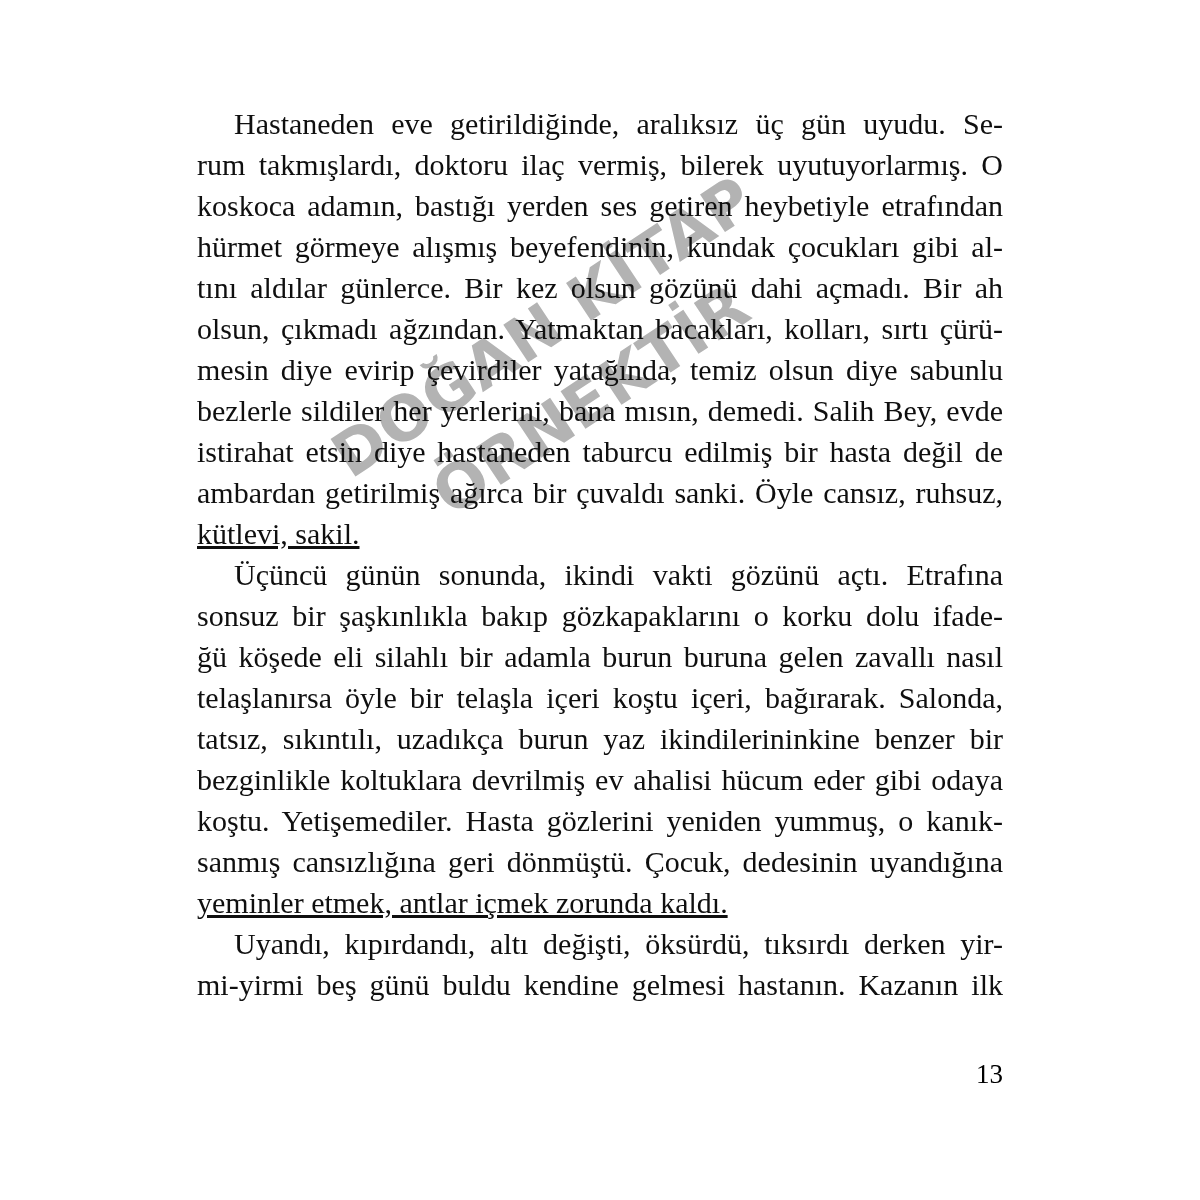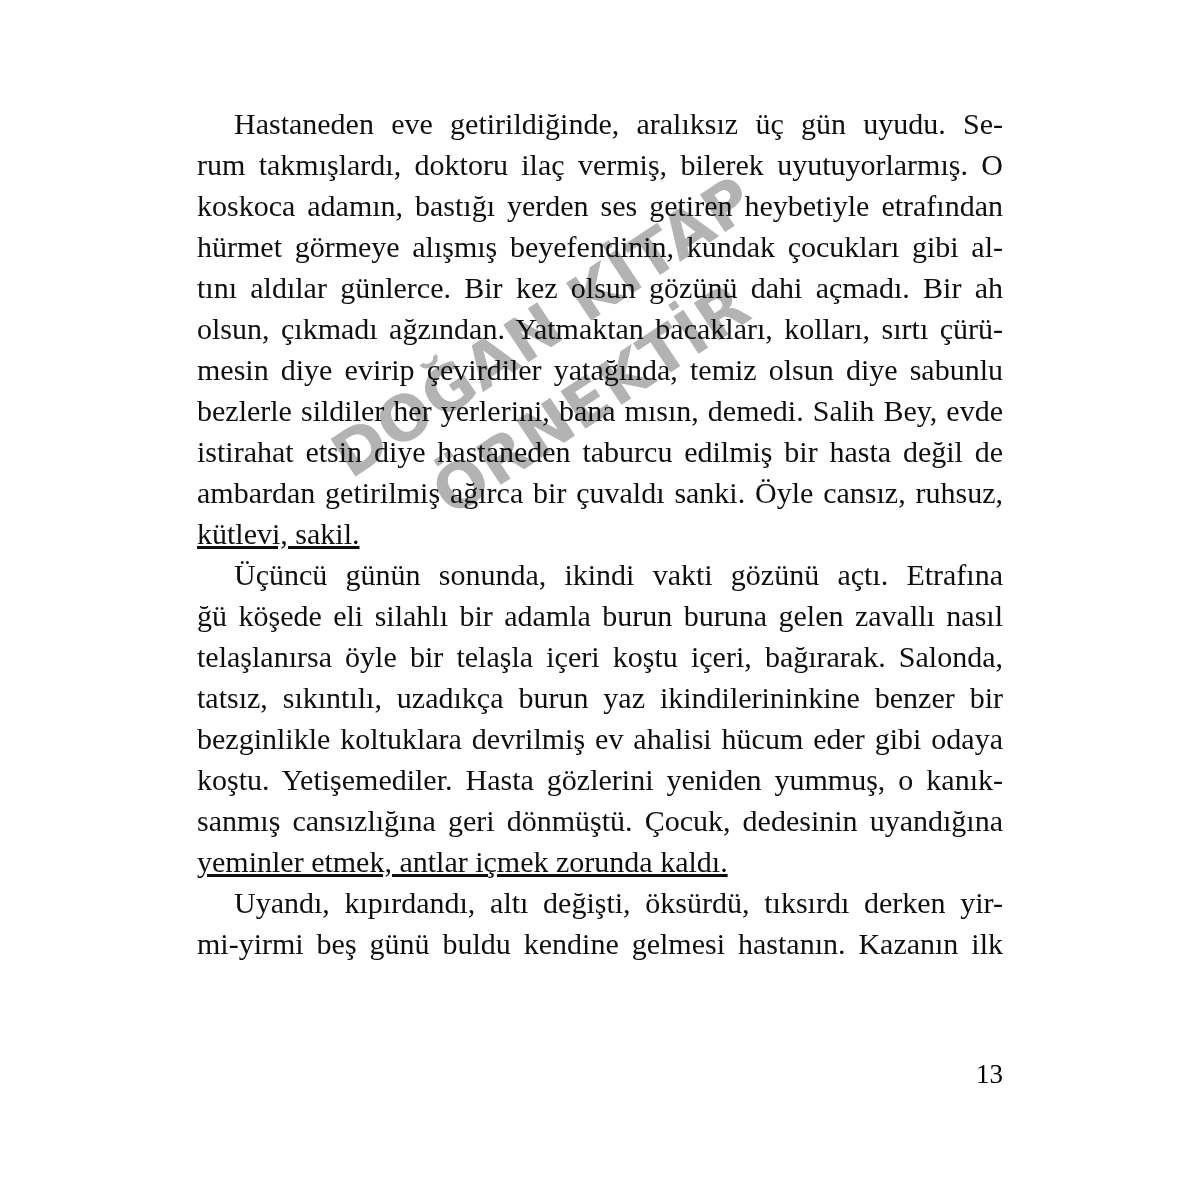--- a/index.html
+++ b/index.html
@@ -83,20 +83,21 @@
       <div class="line">koskoca adamın, bastığı yerden ses getiren heybetiyle etrafından</div>
       <div class="line">hürmet görmeye alışmış beyefendinin, kundak çocukları gibi al-</div>
       <div class="line">tını aldılar günlerce. Bir kez olsun gözünü dahi açmadı. Bir ah</div>
       <div class="line">olsun, çıkmadı ağzından. Yatmaktan bacakları, kolları, sırtı çürü-</div>
       <div class="line">mesin diye evirip çevirdiler yatağında, temiz olsun diye sabunlu</div>
       <div class="line">bezlerle sildiler her yerlerini, bana mısın, demedi. Salih Bey, evde</div>
       <div class="line">istirahat etsin diye hastaneden taburcu edilmiş bir hasta değil de</div>
       <div class="line">ambardan getirilmiş ağırca bir çuvaldı sanki. Öyle cansız, ruhsuz,</div>
       <div class="line para-end">kütlevi, sakil.</div>
       <div class="line indent">Üçüncü günün sonunda, ikindi vakti gözünü açtı. Etrafına</div>
+      <div class="line">sonsuz bir şaşkınlıkla bakıp gözkapaklarını o korku dolu ifade-</div>
       <div class="line">ğü köşede eli silahlı bir adamla burun buruna gelen zavallı nasıl</div>
       <div class="line">telaşlanırsa öyle bir telaşla içeri koştu içeri, bağırarak. Salonda,</div>
       <div class="line">tatsız, sıkıntılı, uzadıkça burun yaz ikindilerininkine benzer bir</div>
       <div class="line">bezginlikle koltuklara devrilmiş ev ahalisi hücum eder gibi odaya</div>
       <div class="line">koştu. Yetişemediler. Hasta gözlerini yeniden yummuş, o kanık-</div>
       <div class="line">sanmış cansızlığına geri dönmüştü. Çocuk, dedesinin uyandığına</div>
       <div class="line para-end">yeminler etmek, antlar içmek zorunda kaldı.</div>
       <div class="line indent">Uyandı, kıpırdandı, altı değişti, öksürdü, tıksırdı derken yir-</div>
       <div class="line">mi-yirmi beş günü buldu kendine gelmesi hastanın. Kazanın ilk</div>
     </div>

